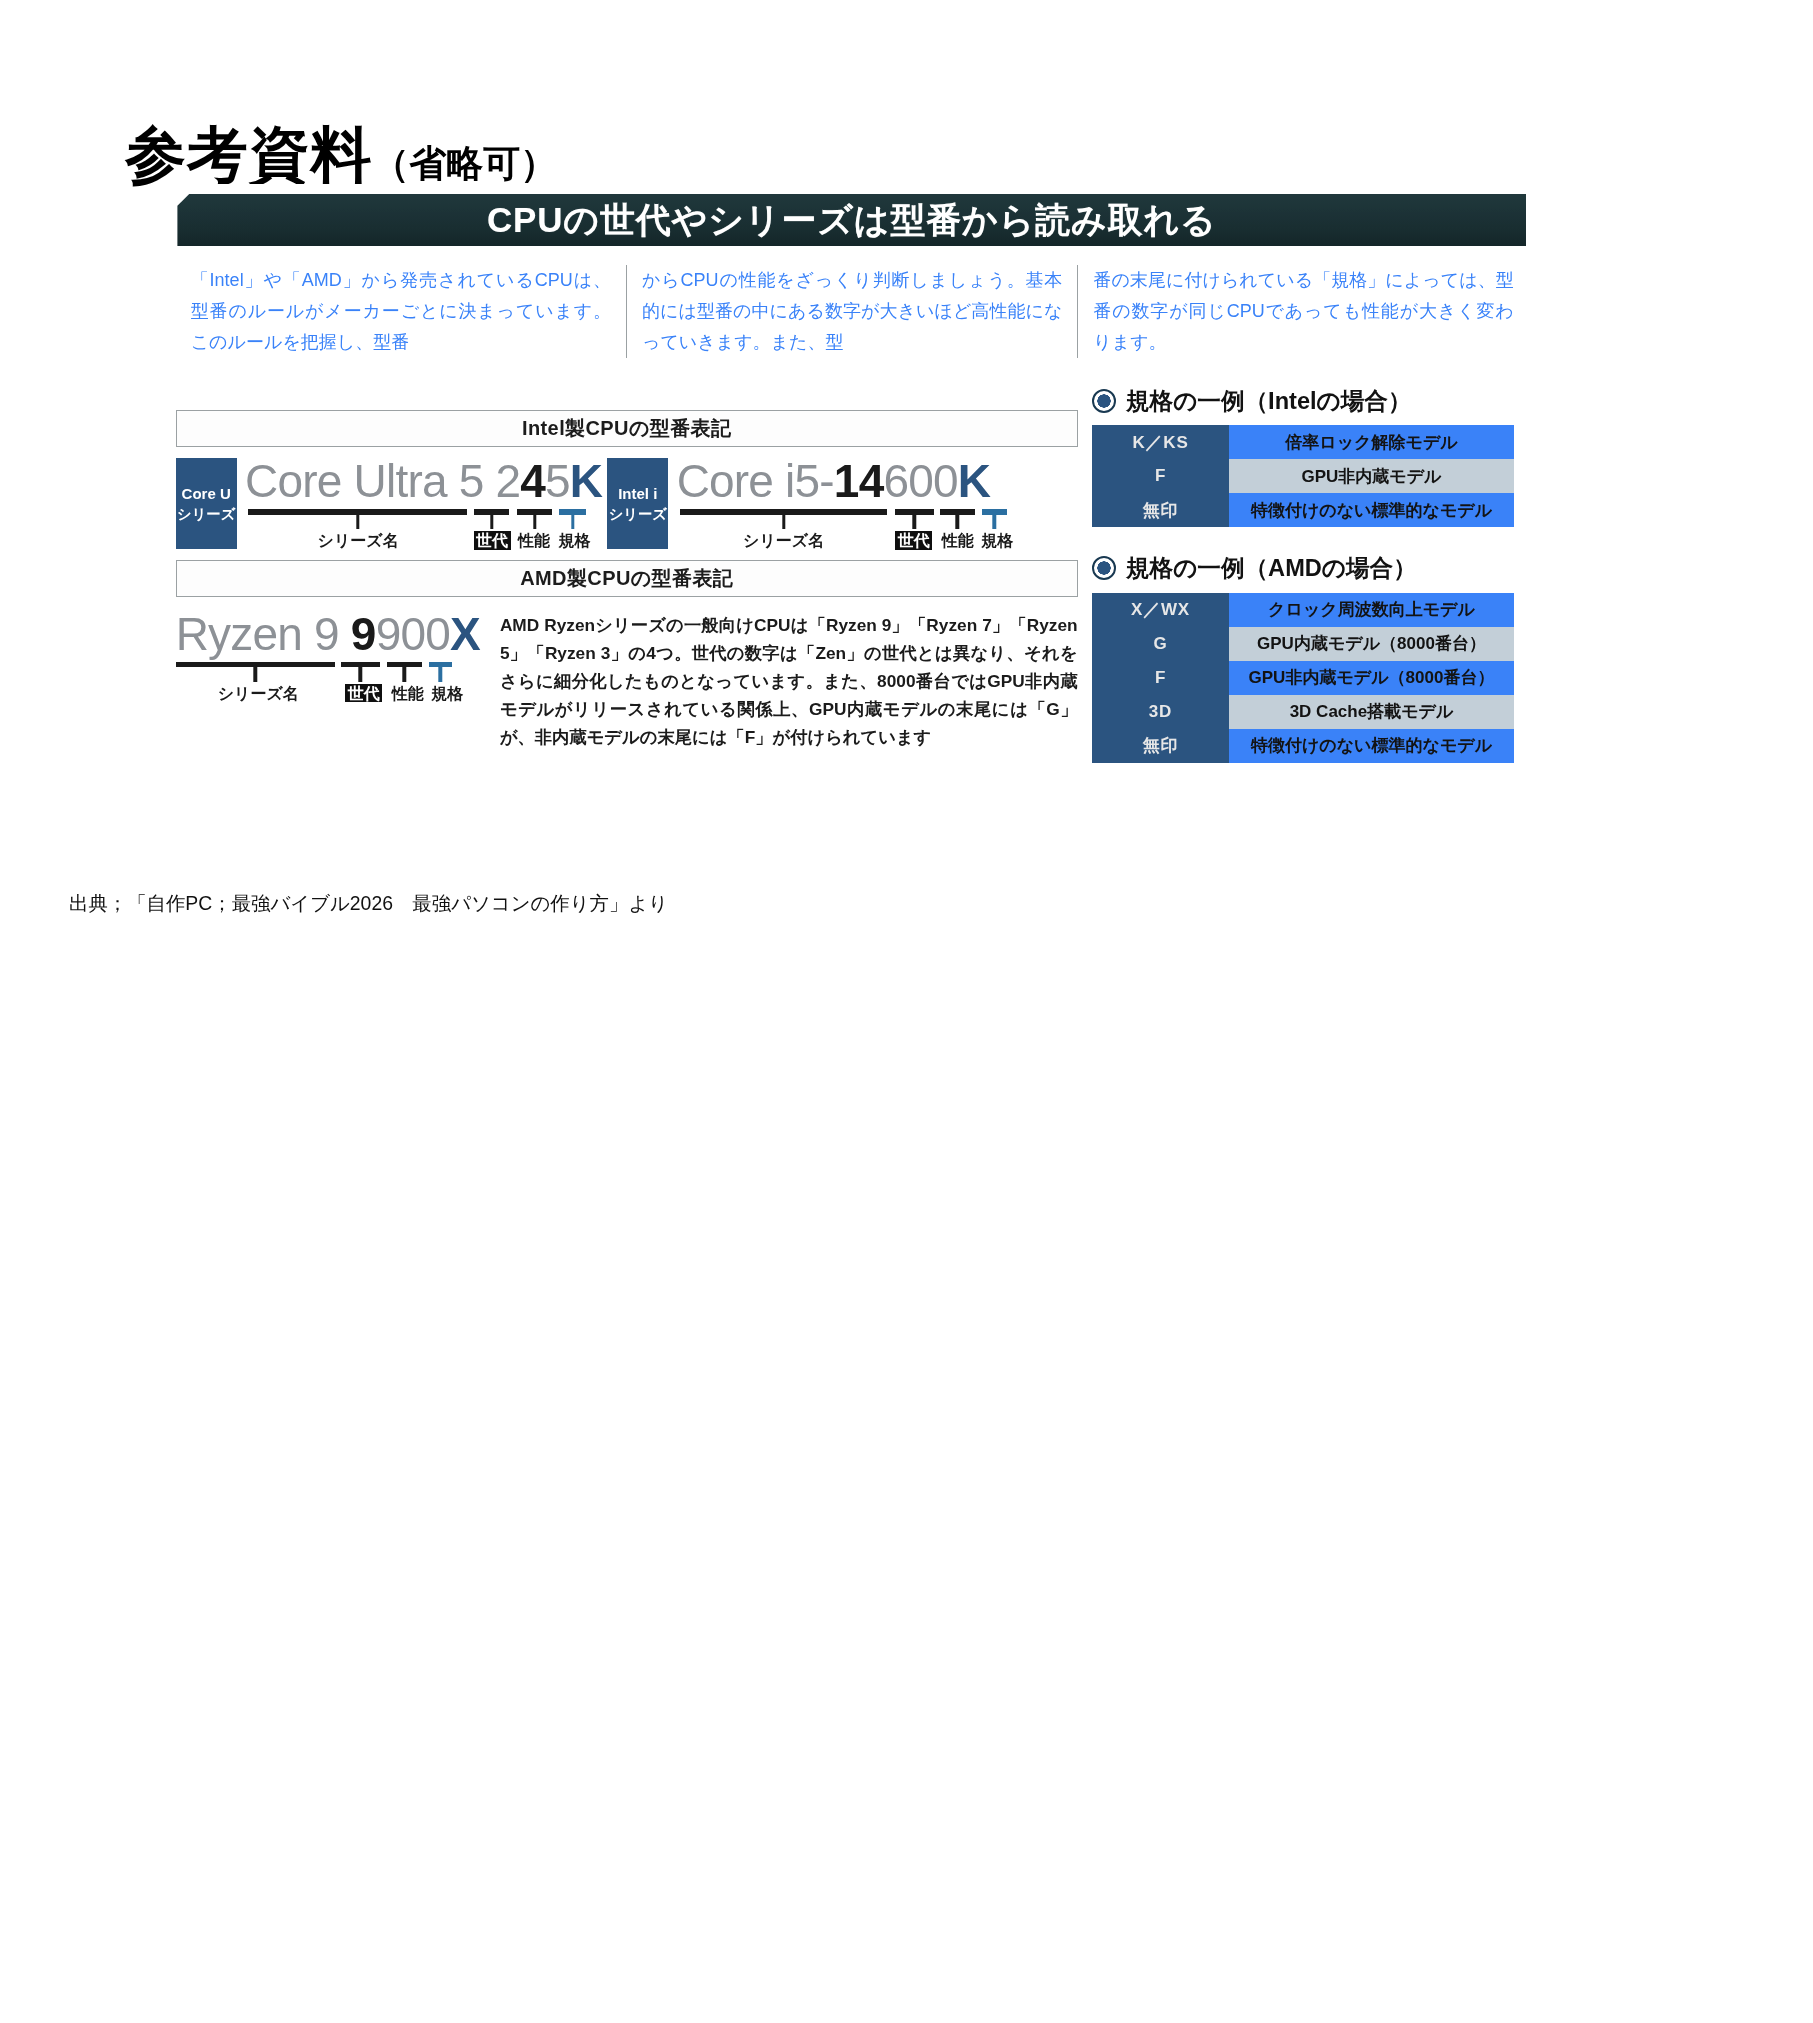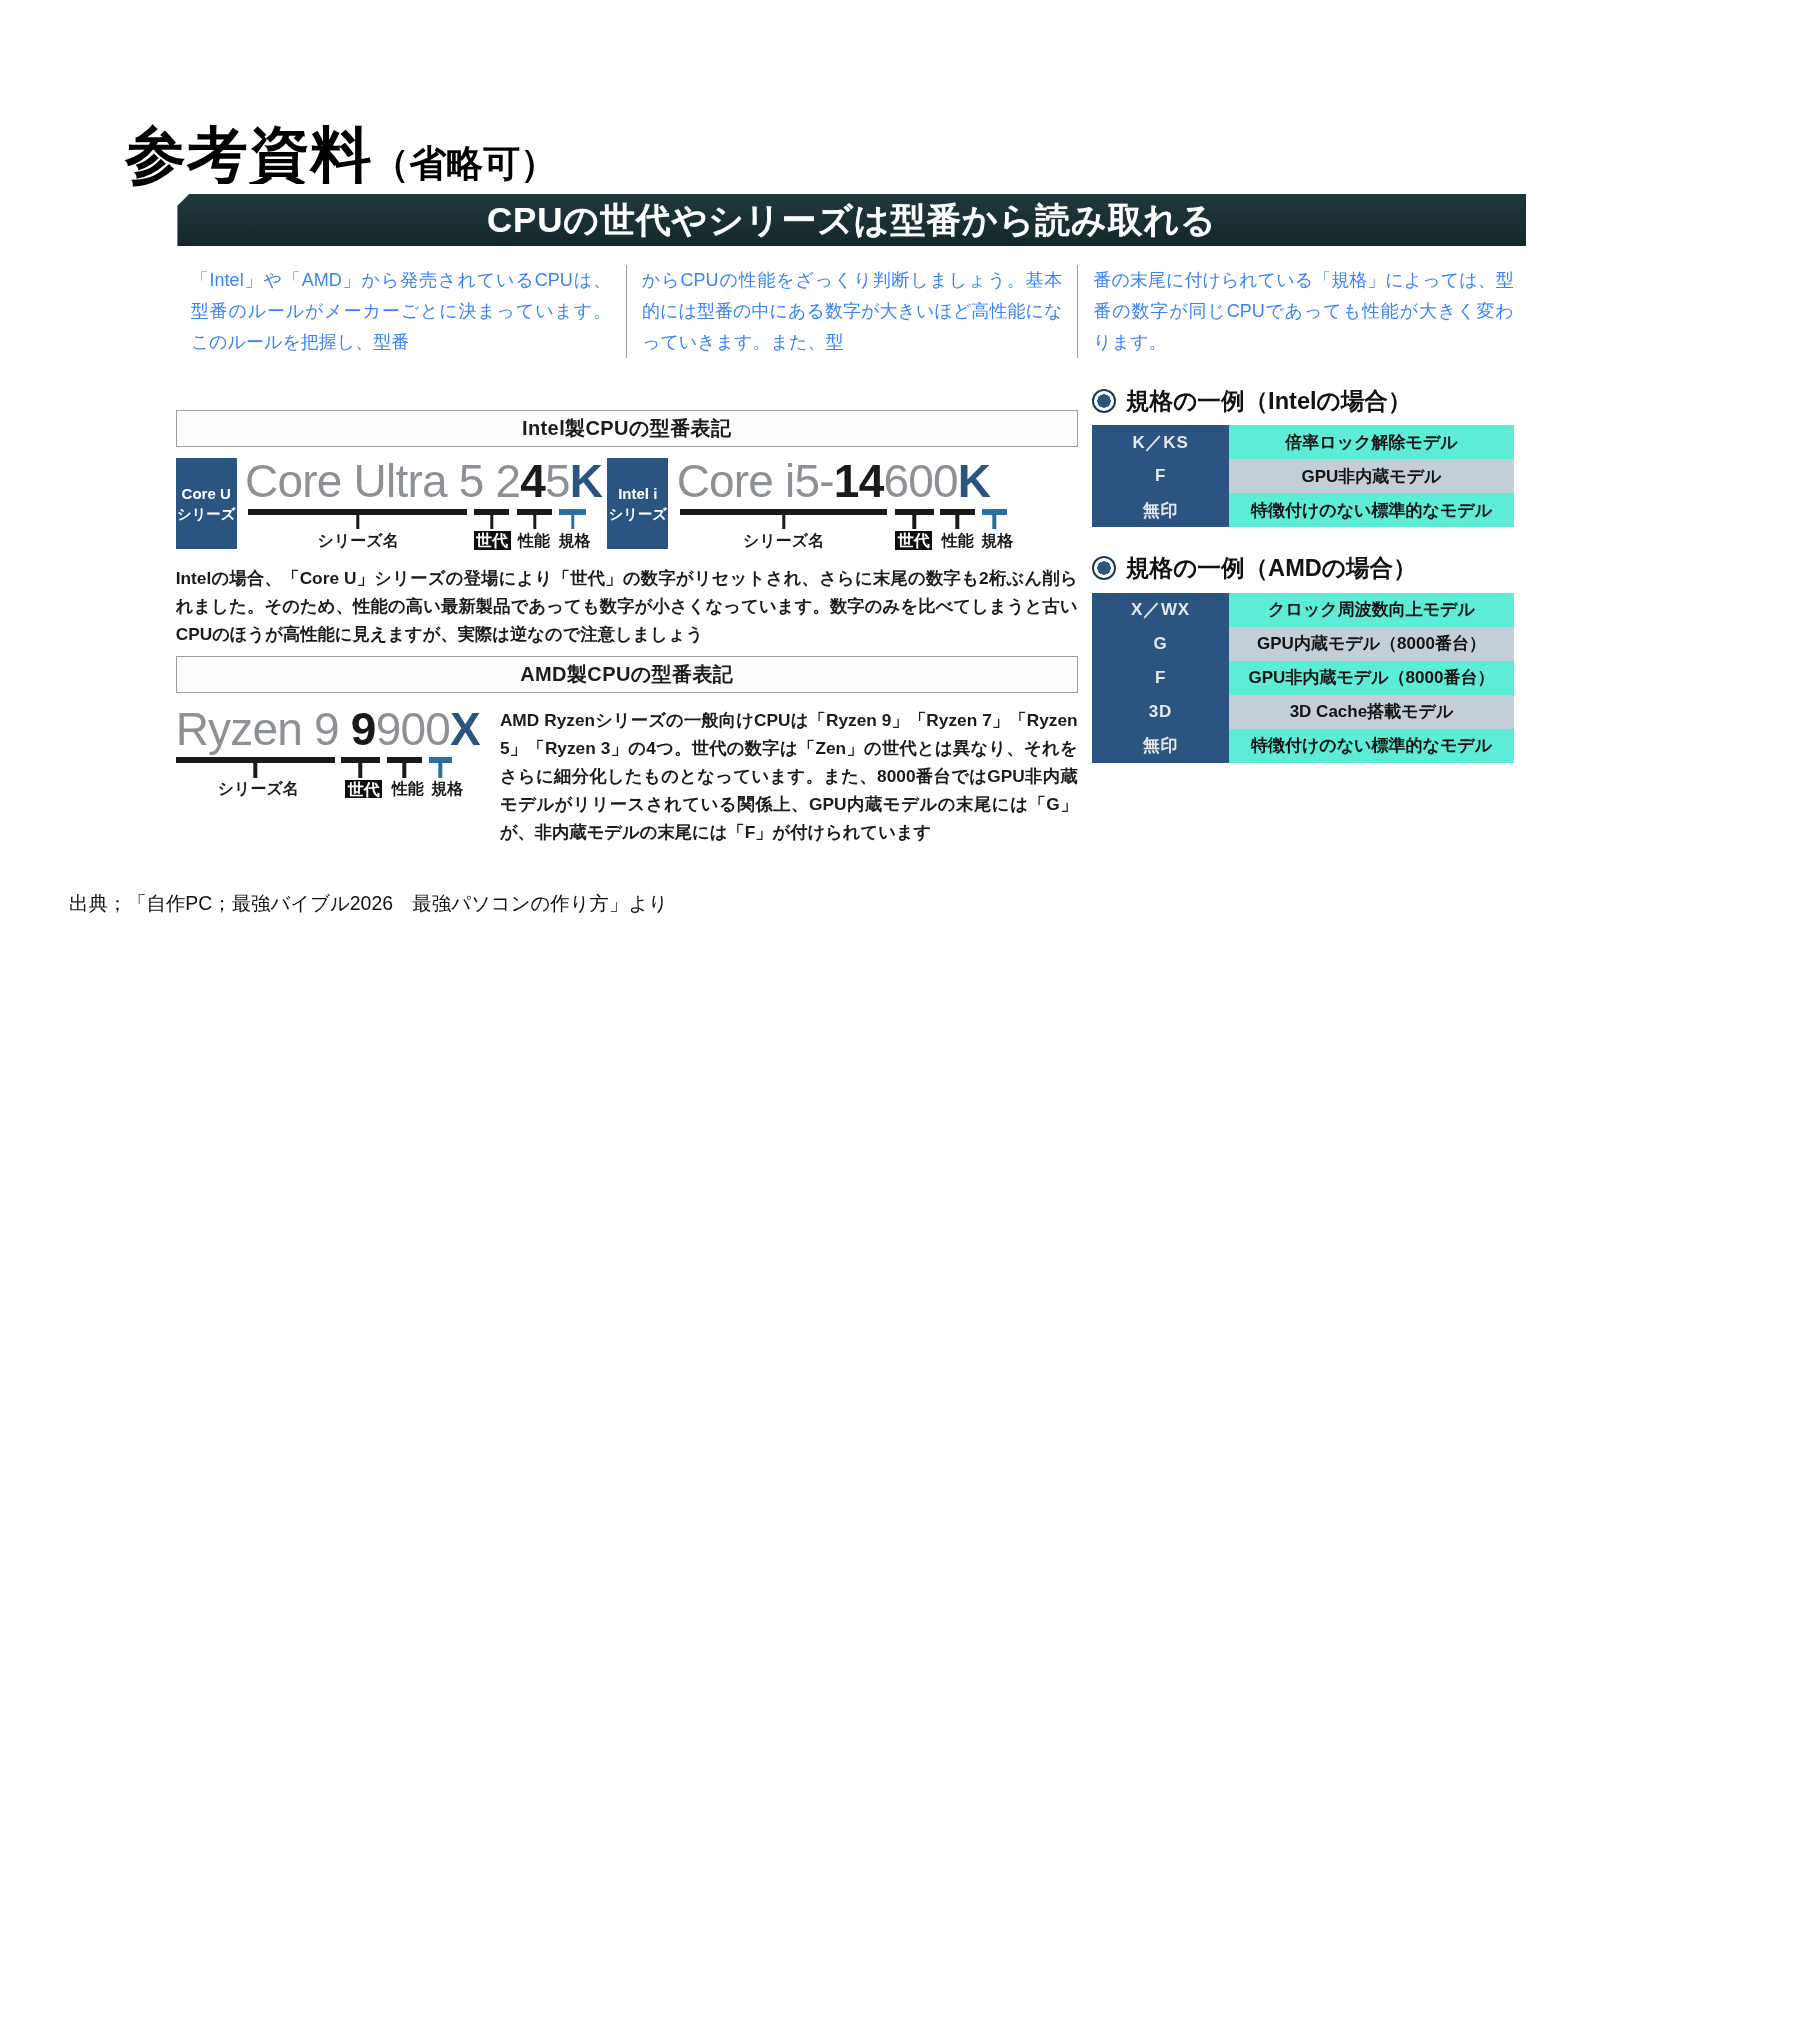--- a/index.html
+++ b/index.html
@@ -219,21 +219,21 @@
   }
   table.spec td.k {
     width: 135px;
     background: #2d5580;
     color: #e5e5e5;
     text-align: center;
     letter-spacing: 0.8px;
   }
   table.spec td.v {
     text-align: center;
-    background: #5eead4;
+    background: #3b82f6;
   }
   table.spec tr:nth-child(even) td.v { background: #c2cdd6; }
 
   .credit {
     position: absolute;
     left: 61px;
     top: 890px;
     font-size: 19.4px;
     font-weight: 400;
     color: #111111;
@@ -325,21 +325,20 @@
             <div class="labels">
               <span style="width:214px">シリーズ名</span>
               <span style="width:46px"><b class="inv">世代</b></span>
               <span style="width:42px">性能</span>
               <span style="width:37px">規格</span>
             </div>
           </div>
         </div>
       </div>
 
-      <div class="fig-note">Intelの場合、「Core U」シリーズの登場により「世代」の数字がリセットされ、さらに末尾の数字も2桁ぶん削られました。そのため、性能の高い最新製品であっても数字が小さくなっています。数字のみを比べてしまうと古いCPUのほうが高性能に見えますが、実際は逆なので注意しましょう</div>
 
       <div class="sec-bar" style="margin-top:8px">AMD製CPUの型番表記</div>
 
       <div class="amd-block">
         <div class="model" style="margin-left:0">
           <div class="model-name"><span>Ryzen 9 </span><span class="strong">9</span><span>900</span><span class="suffix">X</span></div>
           <div class="brackets">
             <div class="brk" style="left:0px;width:159px">
                 <i class="stem"></i>
               </div>

